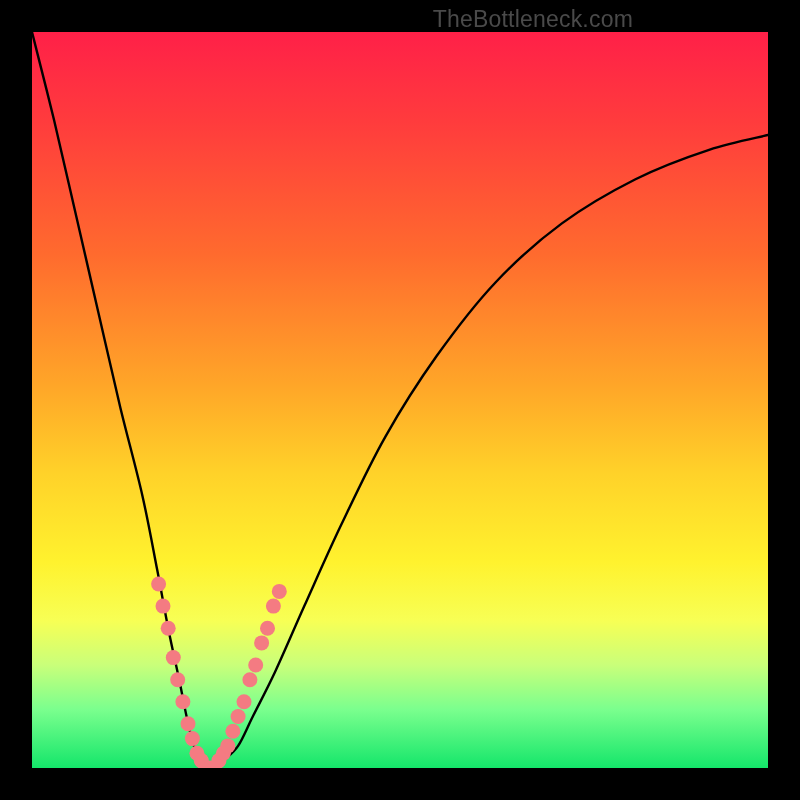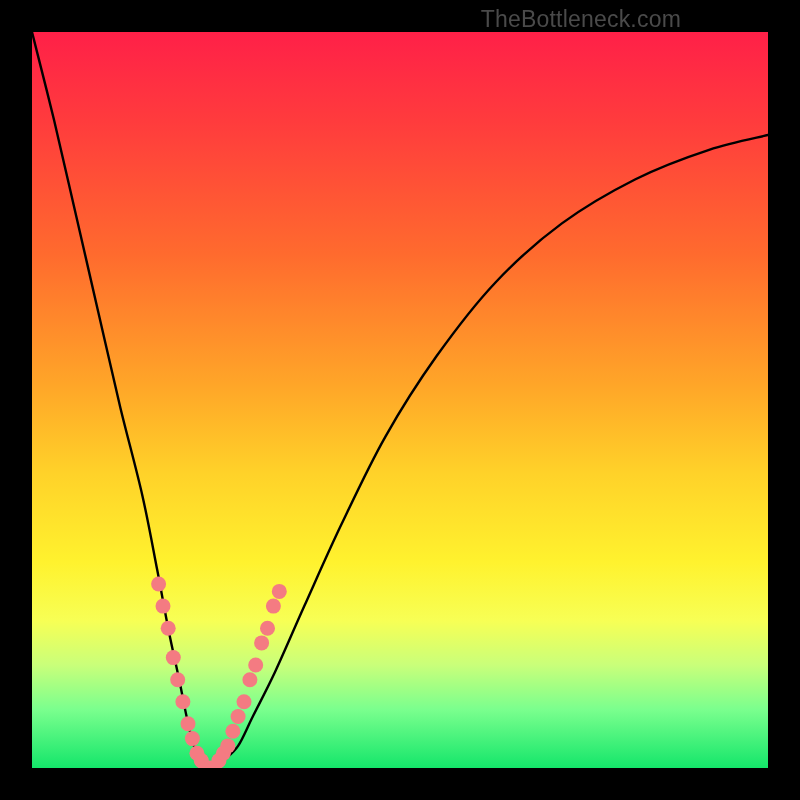--- a/index.html
+++ b/index.html
@@ -11,21 +11,20 @@
     background: #000;
     font-family: Arial, Helvetica, sans-serif;
   }
   .frame {
     position: absolute;
     left: 0;
     top: 0;
     width: 643px;
     height: 800px;
     background: #000;
-    padding-left: 48px;
   }
   .plot {
     position: absolute;
     left: 32px;
     top: 32px;
     width: 736px;
     height: 736px;
     background: linear-gradient(to bottom,
       #ff2048 0%,
       #ff3b3d 12%,

